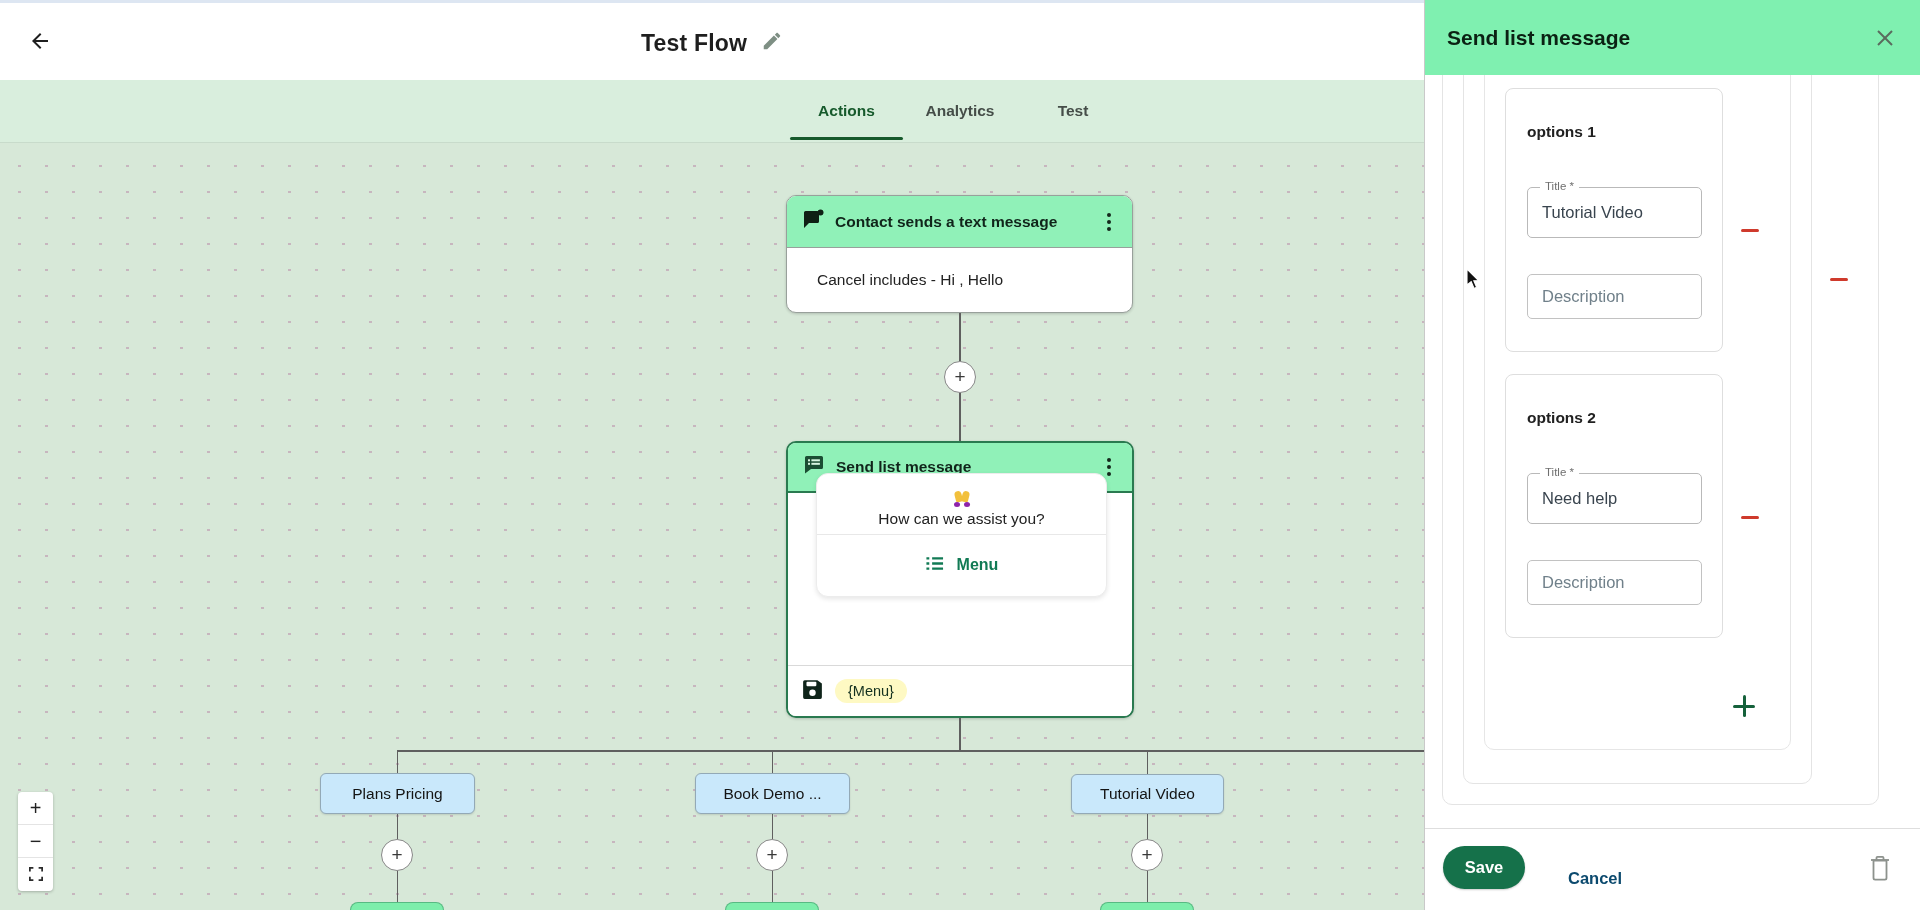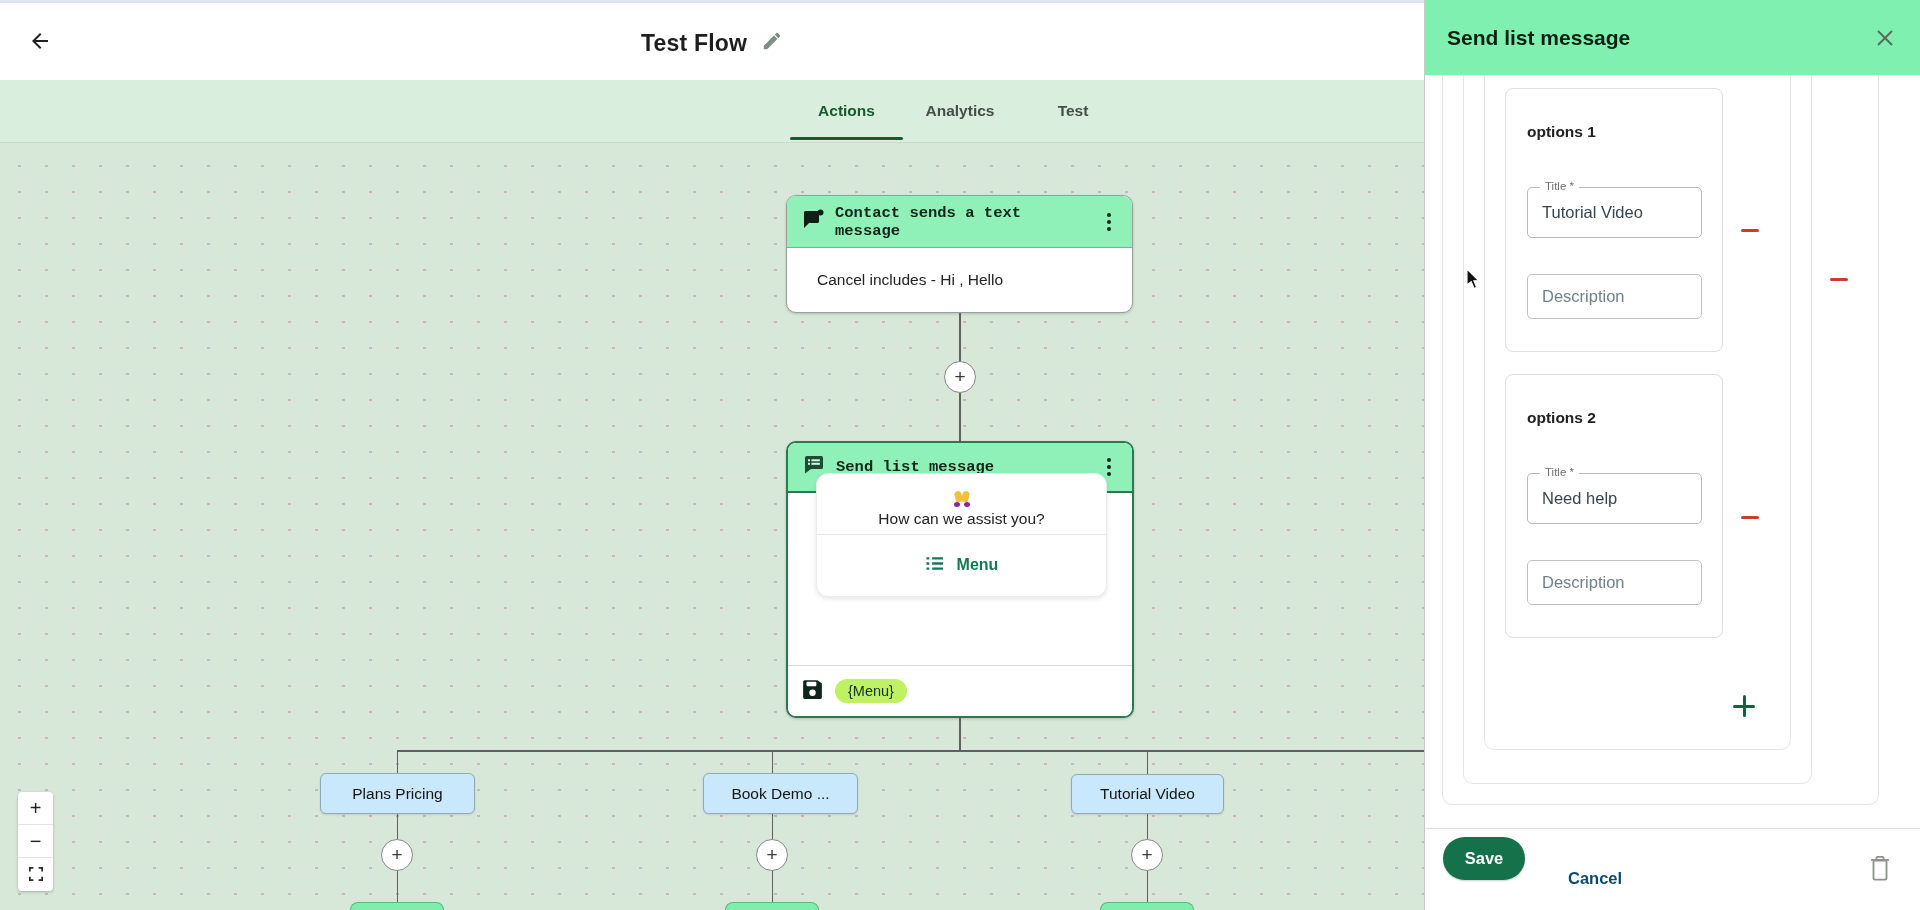--- a/index.html
+++ b/index.html
@@ -25,21 +25,21 @@
   .canvas { position:absolute; left:0; top:143px; width:1424px; height:767px; overflow:hidden;
     background-color:#d7e8d8;
     background-image:radial-gradient(circle, rgba(186,140,170,.55) 1.3px, rgba(0,0,0,0) 1.4px);
     background-size:27px 26px; background-position:6px 10px; }
 
   .vline { position:absolute; width:1.5px; background:#5f5f5f; }
   .hline { position:absolute; height:1.5px; background:#5f5f5f; }
 
   .node { position:absolute; background:#fff; border-radius:10px; box-shadow:0 1px 3px rgba(0,0,0,.18); overflow:hidden; }
   .node-header { display:flex; align-items:center; padding:0 14px; gap:10px; background:#90f1b8; }
-  .node-title { font-size:15.5px; font-weight:600; color:#10241a; flex:1;font-family:Liberation Mono, monospace; }
+  .node-title { font-size:15.5px; font-weight:600; color:#10241a; flex:1; }
   .dots-menu { width:18px; height:22px; display:flex; flex-direction:column; align-items:center; justify-content:center; gap:3px; cursor:pointer; }
   .dots-menu i { width:4px; height:4px; border-radius:50%; background:#14281c; }
 
   .node-contact { left:786px; top:52px; width:347px; height:118px; border:1px solid #98a09b; }
   .node-contact .node-header { height:52px; border-bottom:1px solid #98a09b; }
   .node-contact .node-body { padding:0 30px; height:64px; display:flex; align-items:center; font-size:15.5px; color:#222; }
 
   .node-send { left:786px; top:298px; width:348px; height:277px; border:2px solid #2a7a50; }
   .node-send .node-header { height:50px; border-bottom:2px solid #2a7a50; }
   .preview-card { position:absolute; left:28px; top:30px; width:291px; height:124px; background:#fff; border:1px solid #ececec; border-radius:12px; box-shadow:0 2px 5px rgba(0,0,0,.10); }
@@ -47,27 +47,27 @@
   .pray-emoji { position:relative; width:18px; height:16px; margin-bottom:3px; }
   .pray-emoji .hand { position:absolute; top:0; width:7px; height:11px; background:#f2c03c; border-radius:4px 4px 2px 2px; }
   .pray-emoji .hand.l { left:2px; transform:rotate(-14deg); }
   .pray-emoji .hand.r { right:2px; transform:rotate(14deg); }
   .pray-emoji .cuff { position:absolute; bottom:0; width:6px; height:5px; background:#8e24aa; border-radius:50%; }
   .pray-emoji .cuff.l { left:1px; } .pray-emoji .cuff.r { right:1px; }
   .preview-question { font-size:15.5px; color:#222; }
   .preview-menu { height:60px; display:flex; align-items:center; justify-content:center; gap:13px; cursor:pointer; }
   .preview-menu-label { font-size:16px; font-weight:600; color:#117a54; }
   .node-send-footer { position:absolute; left:0; bottom:0; width:100%; height:51px; border-top:1px solid #d9d9d9; display:flex; align-items:center; padding:0 12px; gap:10px; background:#fff; }
-  .var-chip { background:#bef264; border-radius:14px; padding:4px 13px; font-size:14.5px; color:#14311f; }
+  .var-chip { background:#fef9c3; border-radius:14px; padding:4px 13px; font-size:14.5px; color:#14311f; }
 
   .plus-circle { position:absolute; width:32px; height:32px; border-radius:50%; background:#fff; border:1.5px solid #878787; display:flex; align-items:center; justify-content:center; font-size:19px; color:#3a3a3a; cursor:pointer; }
 
   .branch-chip { position:absolute; height:41px; background:#c9e8fb; border:1px solid #93a9b6; border-radius:6px; display:flex; align-items:center; justify-content:center; font-size:15.5px; color:#141414; cursor:pointer; box-shadow:0 1px 2px rgba(0,0,0,.12); }
   .chip-plans { left:320px; top:630px; width:155px; }
-  .chip-book { left:695px; top:630px; width:155px;margin-left:8px; }
+  .chip-book { left:695px; top:630px; width:155px; }
   .chip-tutorial { left:1071px; top:631px; width:153px; height:40px; }
 
   .node-sliver { position:absolute; top:759px; width:94px; height:8px; background:#7deeab; border:1px solid rgba(42,122,80,.45); border-bottom:none; border-radius:8px 8px 0 0; }
 
   .zoom-controls { position:absolute; left:18px; top:649px; width:35px; background:#fff; border-radius:4px; box-shadow:0 1px 3px rgba(0,0,0,.25); overflow:hidden; }
   .zoom-btn { width:35px; height:33px; display:flex; align-items:center; justify-content:center; font-size:20px; color:#222; cursor:pointer; border-bottom:1px solid #e4e4e4; }
   .zoom-btn:last-child { border-bottom:none; }
 
   
   .panel { position:absolute; left:1424px; top:0; width:496px; height:910px; background:#fff; border-left:1px solid #c9c9c9; }
@@ -96,21 +96,21 @@
   .plus-btn i { left:2px; top:11.5px; width:22px; height:3px; }
   .plus-btn b { left:11.5px; top:2px; width:3px; height:22px; }
 
   .pscrollbar { position:absolute; right:0; top:0; width:17px; height:753px; }
   .arr { position:absolute; left:4px; width:0; height:0; border-left:5px solid transparent; border-right:5px solid transparent; }
   .arr-up { top:7px; border-bottom:6px solid #4f4f4f; }
   .arr-down { top:733px; border-top:6px solid #4f4f4f; }
   .pthumb { position:absolute; left:1px; top:504px; width:15px; height:178px; background:#d3d2ca; }
 
   .panel-footer { position:absolute; left:0; top:828px; width:496px; height:82px; background:#fff; border-top:1px solid #dedede; }
-  .save-btn { position:absolute; left:18px; top:8px; width:82px; height:43px; border-radius:22px; background:#15714a; color:#fff; font-size:16.5px; font-weight:600; display:flex; align-items:center; justify-content:center; cursor:pointer; box-shadow:0 1px 2px rgba(0,0,0,.2); }
+  .save-btn { position:absolute; left:18px; top:17px; width:82px; height:43px; border-radius:22px; background:#15714a; color:#fff; font-size:16.5px; font-weight:600; display:flex; align-items:center; justify-content:center; cursor:pointer; box-shadow:0 1px 2px rgba(0,0,0,.2); }
   .cancel-btn { position:absolute; left:143px; top:8px; height:82px; display:flex; align-items:center; font-size:16.5px; font-weight:600; color:#0c4a6e; cursor:pointer; }
   .trash-btn { position:absolute; left:440px; top:25px; width:30px; height:32px; display:flex; align-items:center; justify-content:center; cursor:pointer; }
 
   .cursor { position:absolute; left:1466px; top:269px; pointer-events:none; z-index:50; }
 </style>
 </head>
 <body>
 
 <div id="app">
 

